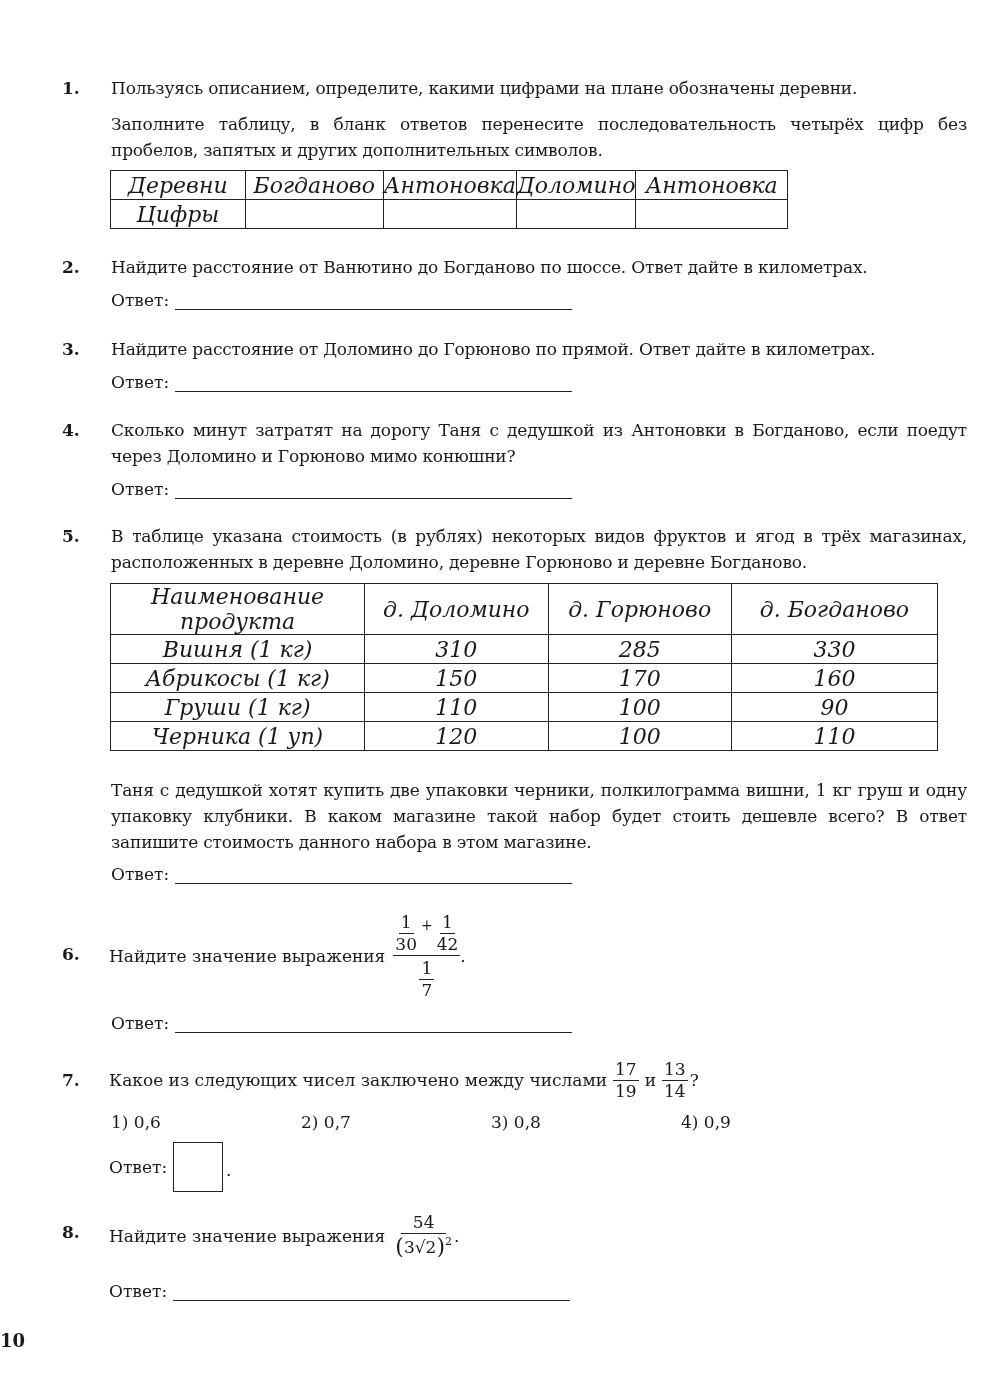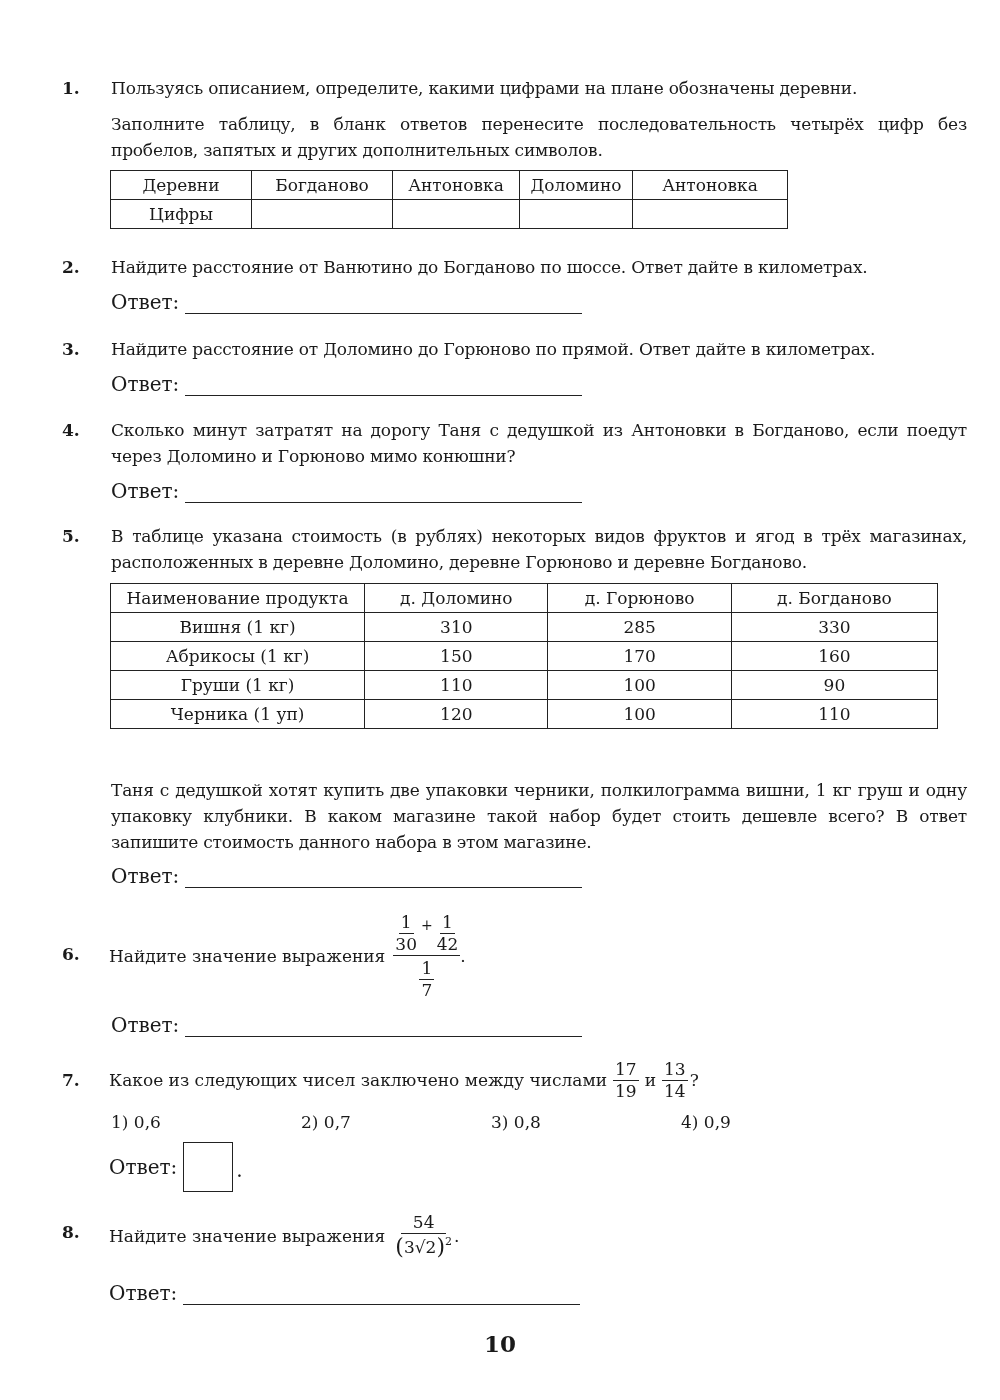--- a/index.html
+++ b/index.html
@@ -11,36 +11,36 @@
     .page { position: absolute; left: 0; top: 0; width: 1000px; height: 1400px; }
     .task { position: absolute; left: 0; width: 1000px; }
     .num {
       position: absolute; left: 62px; font-weight: bold; font-size: 17px;
     }
     .txt {
       position: absolute; left: 111px; width: 856px; font-size: 17px; line-height: 26px;
       text-align: justify; letter-spacing: -0.2px;
     }
     .answer {
-      position: absolute; left: 111px; font-size: 20px; display: flex; align-items: flex-end; text-align: right;
+      position: absolute; left: 111px; font-size: 17px; display: flex; align-items: flex-end; text-align: right;
     }
     .answer .line {
       display: inline-block; width: 397px; border-bottom: 1.5px solid #222; height: 18px; margin-left: 6px;
     }
-    table.t { border-collapse: collapse; position: absolute; font-size: 17px; }
+    table.t { border-collapse: collapse; position: absolute; font-size: 22px; font-style: italic; }
     table.t td, table.t th {
       border: 1.5px solid #222; text-align: center; font-weight: normal; padding: 0; height: 28px;
     }
     .frac { display: inline-flex; flex-direction: column; align-items: center; vertical-align: middle; line-height: 1; }
     .frac .n { padding: 0 2px 2px; border-bottom: 1px solid #222; }
     .frac .d { padding: 2px 2px 0; }
     .options { position: absolute; left: 111px; width: 760px; font-size: 17px; display: flex; }
     .options span { width: 232px; }
     .box { display: inline-block; width: 48px; height: 48px; border: 1.5px solid #222; margin-left: 6px; }
-    .pagenum { position: absolute; left: 0; width: 1000px; top: 1330px; text-align: center; font-size: 23px; font-weight: bold; }
+    .pagenum { position: absolute; left: 0; width: 1000px; top: 1330px; font-size: 18px; font-weight: bold; }
   </style>
 </head>
 <body>
 
 <div class="page">
 
   <div class="task">
     <span class="num" style="top:78px">1.</span>
     <div class="txt" style="top:75px">Пользуясь описанием, определите, какими цифрами на плане обозначены деревни.</div>
     <div class="txt" style="top:111px;line-height:26px">Заполните таблицу, в бланк ответов перенесите последовательность четырёх цифр без пробелов, запятых и других дополнительных символов.</div>

